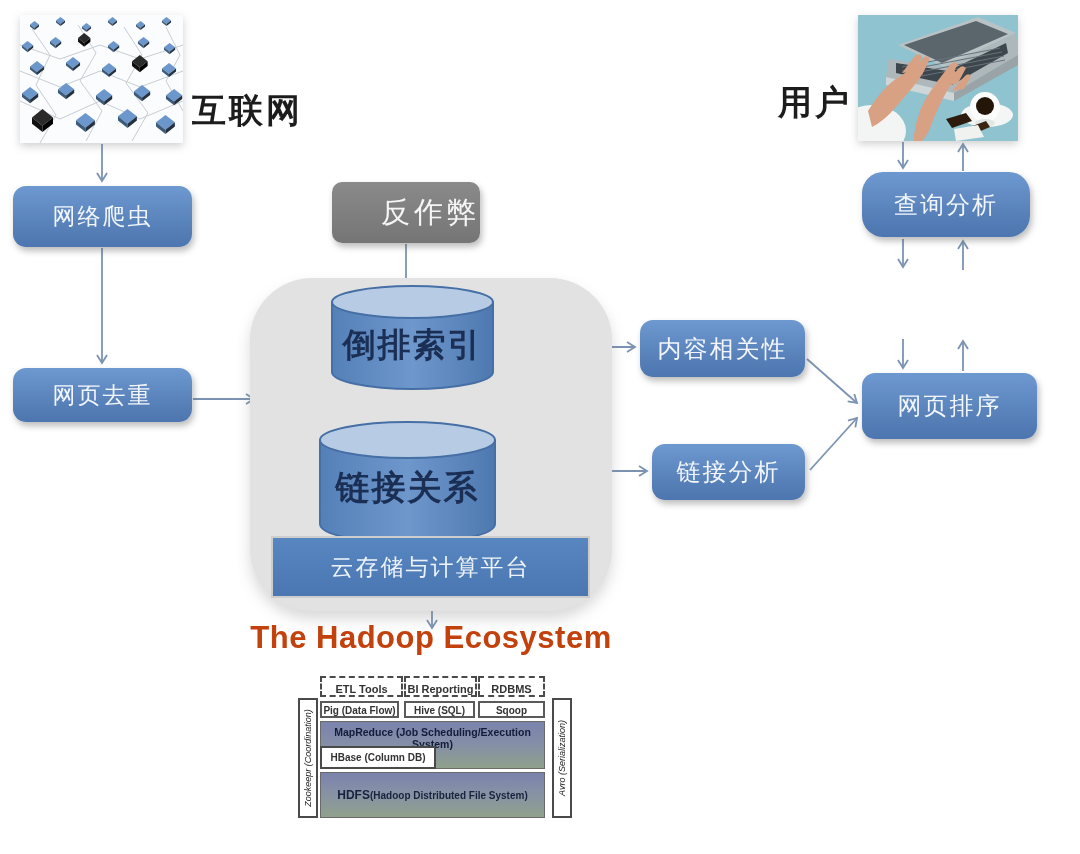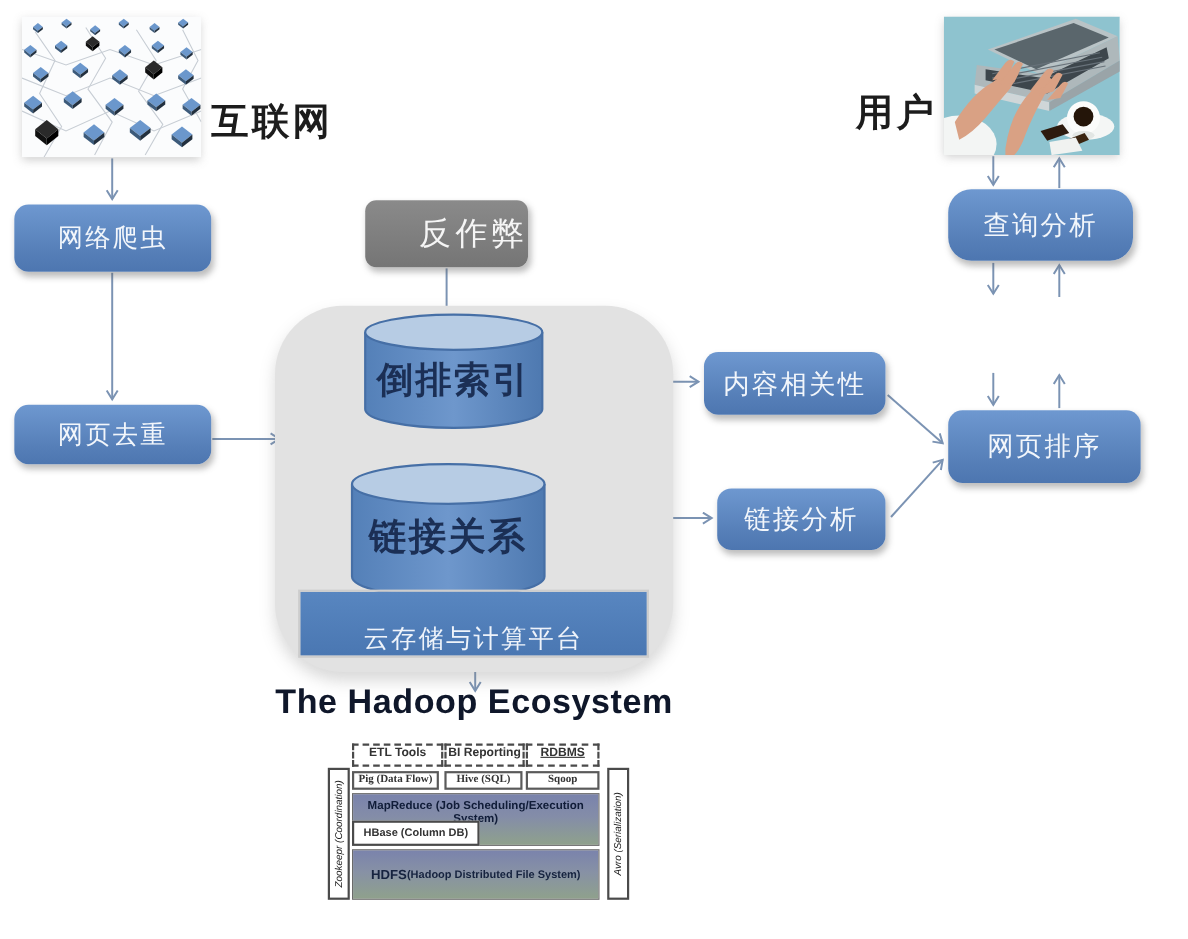--- a/index.html
+++ b/index.html
@@ -23,48 +23,48 @@
   }
   .biglabel{position:absolute;font-size:34px;font-weight:600;color:#1c1c1c;letter-spacing:3px;margin-top:24px;}
   #hadoop-container{
     position:absolute;left:250px;top:278px;width:362px;height:333px;
     background:#e2e2e2;border-radius:62px;box-shadow:0 8px 14px rgba(130,130,130,.30);
   }
   #cloud-bar{
     position:absolute;left:271px;top:536px;width:319px;height:62px;
     background:linear-gradient(180deg,#5886c0,#4a77b2);
     border:2px solid #cdcdcd;box-sizing:border-box;
-    display:flex;align-items:flex-end;justify-content:center;
+    display:flex;align-items:center;justify-content:center;
     color:#eef3fa;font-size:23px;font-weight:500;letter-spacing:2px;
   }
   #hadoop-title{
     position:absolute;left:250px;top:620px;width:362px;text-align:center;
-    color:#0f172a;font-size:31px;font-weight:700;letter-spacing:0.5px;
+    color:#c2410c;font-size:31px;font-weight:700;letter-spacing:0.5px;
   }
   .cyl-text{
     position:absolute;display:flex;align-items:center;justify-content:center;
     color:#1b2f55;font-weight:700;letter-spacing:2px;
   }
   
   #stack{position:absolute;left:296px;top:674px;width:282px;height:150px;font-family:"Liberation Sans",sans-serif;}
   .rail{
     position:absolute;width:20px;height:120px;top:24px;background:#fff;
     border:2px solid #4a4a4a;box-sizing:border-box;
     display:flex;align-items:center;justify-content:center;
   }
   .rail span{transform:rotate(-90deg);white-space:nowrap;font-size:9px;font-style:italic;color:#222;}
   .dashedbox{
     position:absolute;top:2px;height:21px;background:#fff;border:2px dashed #4a4a4a;
-    box-sizing:border-box;display:flex;align-items:flex-start;justify-content:center;
+    box-sizing:border-box;display:flex;align-items:flex-end;justify-content:center;
     font-size:11px;font-weight:700;color:#333;
   }
   .toolbox{
     position:absolute;top:27px;height:17px;background:#fff;border:2px solid #5a5a5a;
-    box-sizing:border-box;display:flex;align-items:flex-start;justify-content:center;
-    font-size:10px;font-weight:700;color:#333;font-family:Liberation Serif, serif;
+    box-sizing:border-box;display:flex;align-items:flex-end;justify-content:center;
+    font-size:10px;font-weight:700;color:#333;
   }
   #mr-block{
     position:absolute;left:24px;top:47px;width:225px;height:48px;
     background:linear-gradient(180deg,#7a83ac 0%,#848da8 45%,#8fa18c 100%);
     border:1px solid #6a6a6a;box-sizing:border-box;
   }
   #mr-label{position:absolute;left:0;top:4px;width:100%;text-align:center;
     font-size:10.5px;font-weight:700;color:#101c38;}
   #hbase-box{
     position:absolute;left:-1px;bottom:-1px;width:116px;height:23px;background:#fff;
@@ -222,21 +222,21 @@
     <div class="rail" style="left:256px;">
       <span>Avro (Serialization)</span>
     </div>
 
     <div class="dashedbox" style="left:24px;width:83px;">
       <span>ETL Tools</span>
     </div>
     <div class="dashedbox" style="left:108px;width:73px;">
       <span>BI Reporting</span>
     </div>
-    <div class="dashedbox" style="left:182px;width:67px;text-decoration:underline;">
+    <div class="dashedbox" style="left:182px;width:67px;">
       <span>RDBMS</span>
     </div>
 
     <div class="toolbox" style="left:24px;width:79px;">
       <span>Pig (Data Flow)</span>
     </div>
     <div class="toolbox" style="left:108px;width:71px;">
       <span>Hive (SQL)</span>
     </div>
     <div class="toolbox" style="left:182px;width:67px;">

